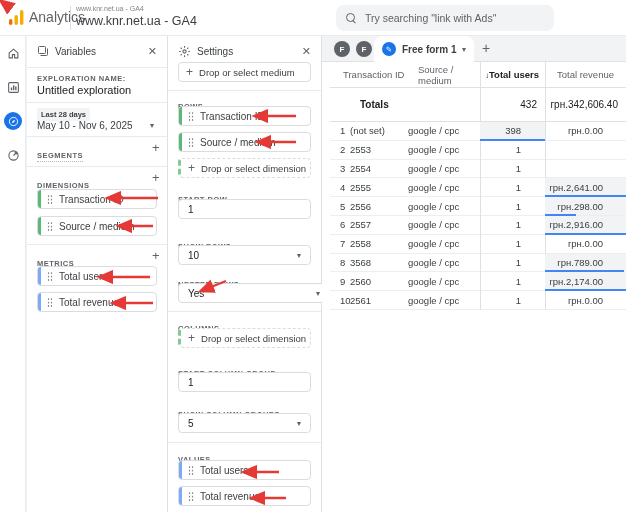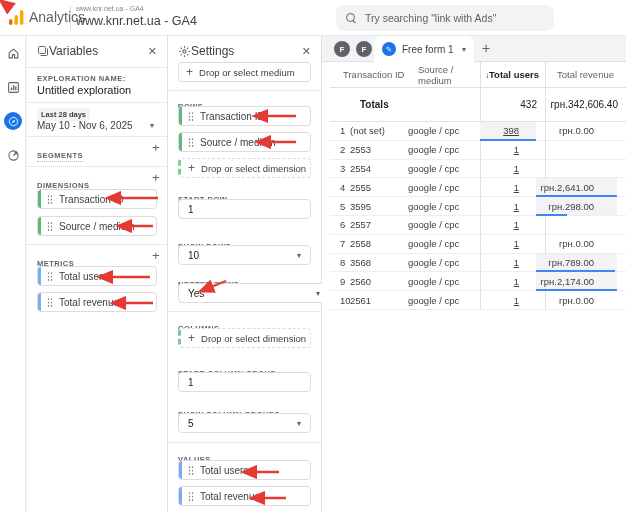--- a/index.html
+++ b/index.html
@@ -28,21 +28,21 @@
 
   
   #leftnav { left:0; top:36px; width:26px; height:476px; background:#fff; border-right:1px solid #e8eaed; z-index:2; }
   .nav-item { width:26px; height:34px; display:flex; align-items:center; justify-content:center; }
   .nav-circle { width:18px; height:18px; border-radius:50%; background:#1a73e8; display:flex; align-items:center; justify-content:center; }
 
   
   #variables-panel { left:27px; top:36px; width:141px; height:476px; background:#fff; border-right:1px solid #e0e0e0; z-index:1; }
   #settings-panel  { left:168px; top:36px; width:154px; height:476px; background:#fff; border-right:1px solid #e0e0e0; z-index:1; }
   .panel-title-row { position:absolute; left:0; top:0; right:0; height:30px; display:flex; align-items:center; padding:0 10px; }
-  .panel-title { font-size:12px; color:#3c4043; }
+  .panel-title { font-size:10px; color:#3c4043; margin-left:6px; }
   .close-x { margin-left:auto; font-size:11px; color:#5f6368; cursor:pointer; }
   .hr { position:absolute; left:0; right:0; height:1px; background:#e8eaed; }
   .cap-label { font-size:7.5px; font-weight:700; letter-spacing:.5px; color:#5f6368; }
   .dotted { border-bottom:1px dotted #b6babe; padding-bottom:1px; }
   .plus-btn { position:absolute; font-size:13px; color:#5f6368; font-weight:400; }
 
   .chip { position:absolute; height:20px; background:#fff; border:1px solid #dadce0; border-radius:4px; display:flex; align-items:center; overflow:hidden; }
   .chip .bar { position:absolute; left:0; top:0; bottom:0; width:3px; }
   .bar-green { background:#5bb974; }
   .bar-blue  { background:#7baaf7; }
@@ -55,41 +55,41 @@
 
   .field { position:absolute; height:20px; border:1px solid #dadce0; border-radius:4px; background:#fff; display:flex; align-items:center; padding:0 9px; font-size:10px; color:#202124; }
   .caret { margin-left:auto; font-size:8px; color:#5f6368; }
 
   
   #table-panel { left:322px; top:36px; width:304px; height:476px; background:#fff; z-index:1; }
   #tabstrip { position:absolute; left:0; top:0; width:304px; height:26px; background:#f1f3f4; border-bottom:1px solid #e0e0e0; }
   .tab-circle { position:absolute; top:5px; width:16px; height:16px; border-radius:50%; background:#5f6368; color:#fff; font-size:8px; font-weight:700; display:flex; align-items:center; justify-content:center; }
   #active-tab { position:absolute; left:52px; top:0; width:100px; height:26px; background:#fff; border-radius:8px 8px 0 0; display:flex; align-items:center; padding:0 8px; }
   .tab-pencil { width:14px; height:14px; border-radius:50%; background:#1a73e8; color:#fff; font-size:7.5px; display:flex; align-items:center; justify-content:center; margin-right:6px; flex:none; }
-  .tab-label { font-size:10px; font-weight:400; color:#3c4043; white-space:nowrap; }
+  .tab-label { font-size:10px; font-weight:700; color:#3c4043; white-space:nowrap; }
   .tab-caret { margin-left:auto; font-size:8px; color:#5f6368; }
   #add-tab { position:absolute; left:160px; top:4px; font-size:14px; color:#5f6368; }
 
   #datatable { position:absolute; left:8px; top:26px; width:296px; }
   .vline { position:absolute; top:0; width:1px; height:248px; background:#e0e0e0; }
   .thead { display:flex; height:26px; align-items:center; border-bottom:1px solid #e0e0e0; font-size:9.5px; color:#5f6368; }
   .th1 { width:88px; padding-left:13px; }
   .th2 { width:62px; }
   .th3 { width:65px; text-align:right; padding-right:6px; color:#202124; font-weight:700; }
   .th4 { width:81px; text-align:right; padding-right:12px; }
   .sort-arrow { font-size:8px; font-weight:700; }
   .totals-row { display:flex; height:34px; align-items:center; border-bottom:1px solid #e0e0e0; font-size:10px; }
   .tt1 { width:150px; padding-left:30px; font-weight:700; color:#202124; }
   .tt3 { width:65px; text-align:right; padding-right:8px; color:#202124; }
   .tt4 { width:81px; text-align:right; padding-right:8px; color:#202124; }
   .trow { display:flex; height:18.8px; border-bottom:1px solid #eceff1; font-size:9.5px; color:#3c4043; }
   .td-num { width:20px; padding-left:10px; display:flex; align-items:center; }
   .td-tid { width:58px; display:flex; align-items:center; }
   .td-src { width:72px; display:flex; align-items:center; }
-  .td-users { width:56px; position:relative; display:flex; align-items:center; justify-content:flex-end; padding-right:17px;text-decoration:underline; }
+  .td-users { width:65px; position:relative; display:flex; align-items:center; justify-content:flex-end; padding-right:24px; }
   .td-rev { width:81px; position:relative; display:flex; align-items:center; justify-content:flex-end; padding-right:23px; }
   .cell-shaded { background:#f1f3f4; }
   .cell-bar { position:absolute; left:0; bottom:-1px; height:2px; background:#4285f4; }
 
   
   #arrow-layer { position:absolute; left:0; top:0; width:626px; height:512px; z-index:10; pointer-events:none; }
 </style>
 </head>
 <body>
 
@@ -323,30 +323,31 @@
         </div>
         <div class="trow">
           <div class="td-num">4</div>
           <div class="td-tid">2555</div>
           <div class="td-src">google / cpc</div>
           <div class="td-users">1</div>
           <div class="td-rev cell-shaded">грн.2,641.00<span class="cell-bar" style="width: 100%;"></span></div>
         </div>
         <div class="trow">
           <div class="td-num">5</div>
-          <div class="td-tid">3595</div>
+          <div class="td-tid">2556</div>
           <div class="td-src">google / cpc</div>
           <div class="td-users">1</div>
           <div class="td-rev cell-shaded">грн.298.00<span class="cell-bar" style="width: 38%;"></span></div>
         </div>
         <div class="trow">
           <div class="td-num">6</div>
           <div class="td-tid">2557</div>
           <div class="td-src">google / cpc</div>
           <div class="td-users">1</div>
+          <div class="td-rev cell-shaded">грн.2,916.00<span class="cell-bar" style="width: 100%;"></span></div>
         </div>
         <div class="trow">
           <div class="td-num">7</div>
           <div class="td-tid">2558</div>
           <div class="td-src">google / cpc</div>
           <div class="td-users">1</div>
           <div class="td-rev">грн.0.00</div>
         </div>
         <div class="trow">
           <div class="td-num">8</div>

